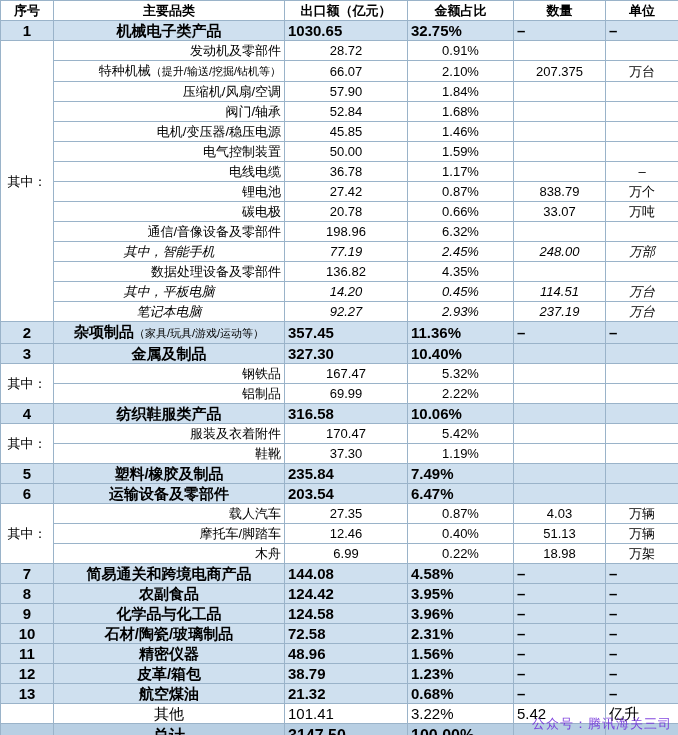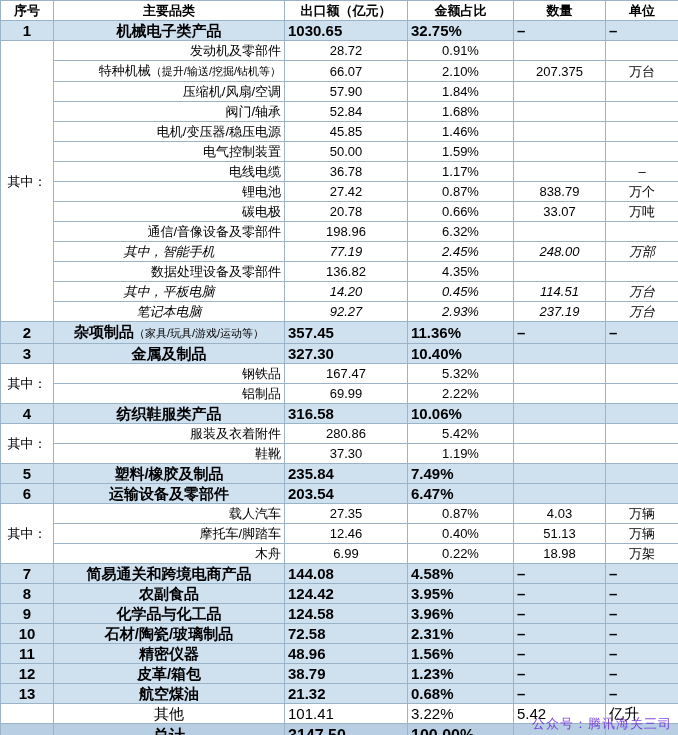--- a/index.html
+++ b/index.html
@@ -272,21 +272,21 @@
           <td class="ctr">4</td>
           <td class="cat-name ctr">纺织鞋服类产品</td>
           <td class="cat-val">316.58</td>
           <td class="cat-val">10.06%</td>
           <td class="cat-val"></td>
           <td class="cat-val"></td>
         </tr>
         <tr class="sub">
           <td class="qizhong" rowspan="2">其中：</td>
           <td class="sub-name ctr">服装及衣着附件</td>
-          <td class="num">280.86</td>
+          <td class="num">170.47</td>
           <td class="num">5.42%</td>
           <td class="num"></td>
           <td class="num"></td>
         </tr>
         <tr class="sub">
           <td class="sub-name ctr">鞋靴</td>
           <td class="num">37.30</td>
           <td class="num">1.19%</td>
           <td class="num"></td>
           <td class="num"></td>

